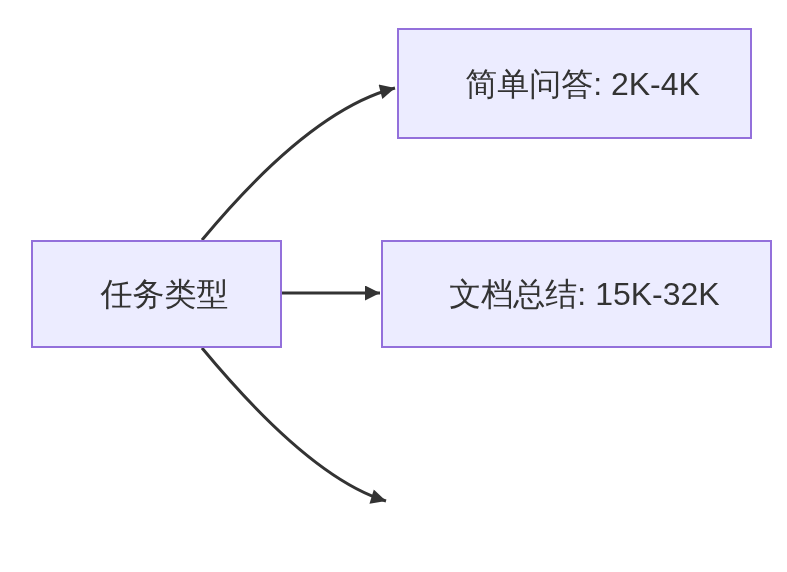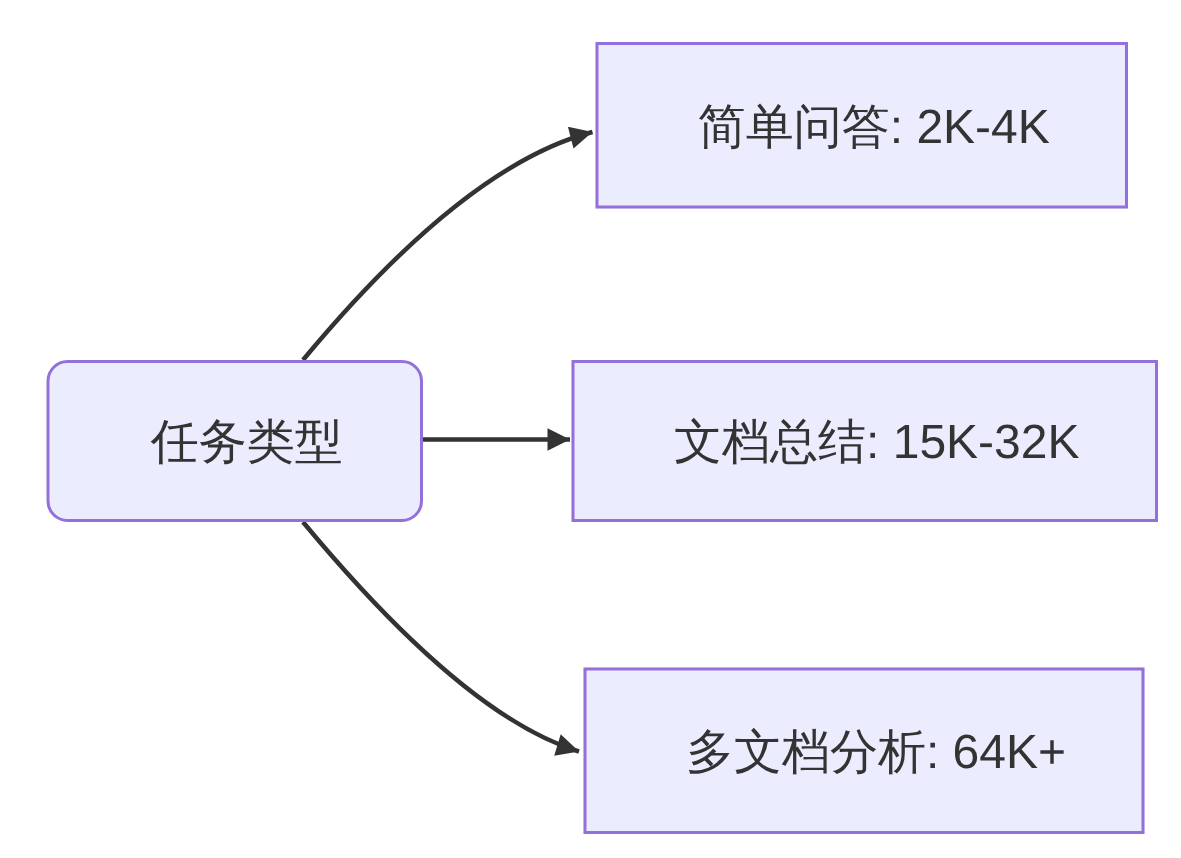--- a/index.html
+++ b/index.html
@@ -35,21 +35,21 @@
     color: #333333;
     font-size: 32px;
     line-height: 1;
     display: flex;
     align-items: center;
     justify-content: center;
     text-align: center;
     white-space: nowrap;
     padding-left: 16px;
   }
-  #node-task-type   { left: 31px;  top: 240px; width: 251px; height: 108px; border-radius: 14px; }
+  #node-task-type   { left: 31px;  top: 240px; width: 251px; height: 108px; }
   #node-simple-qa   { left: 397px; top: 28px;  width: 355px; height: 111px; }
   #node-doc-summary { left: 381px; top: 240px; width: 391px; height: 108px; }
   #node-multi-doc   { left: 389px; top: 445px; width: 374px; height: 111px; }
 </style>
 </head>
 <body>
 
 <div class="canvas">
 
   <svg class="edges" viewBox="0 0 787 572" xmlns="http://www.w3.org/2000/svg">
@@ -68,17 +68,14 @@
   </div>
 
   <div class="node" id="node-simple-qa">
     <span>简单问答: 2K-4K</span>
   </div>
 
   <div class="node" id="node-doc-summary">
     <span>文档总结: 15K-32K</span>
   </div>
 
-  <div class="node" id="node-multi-doc">
-    <span>多文档分析: 64K+</span>
-  </div>
 
 </div>
 
 </body></html>

